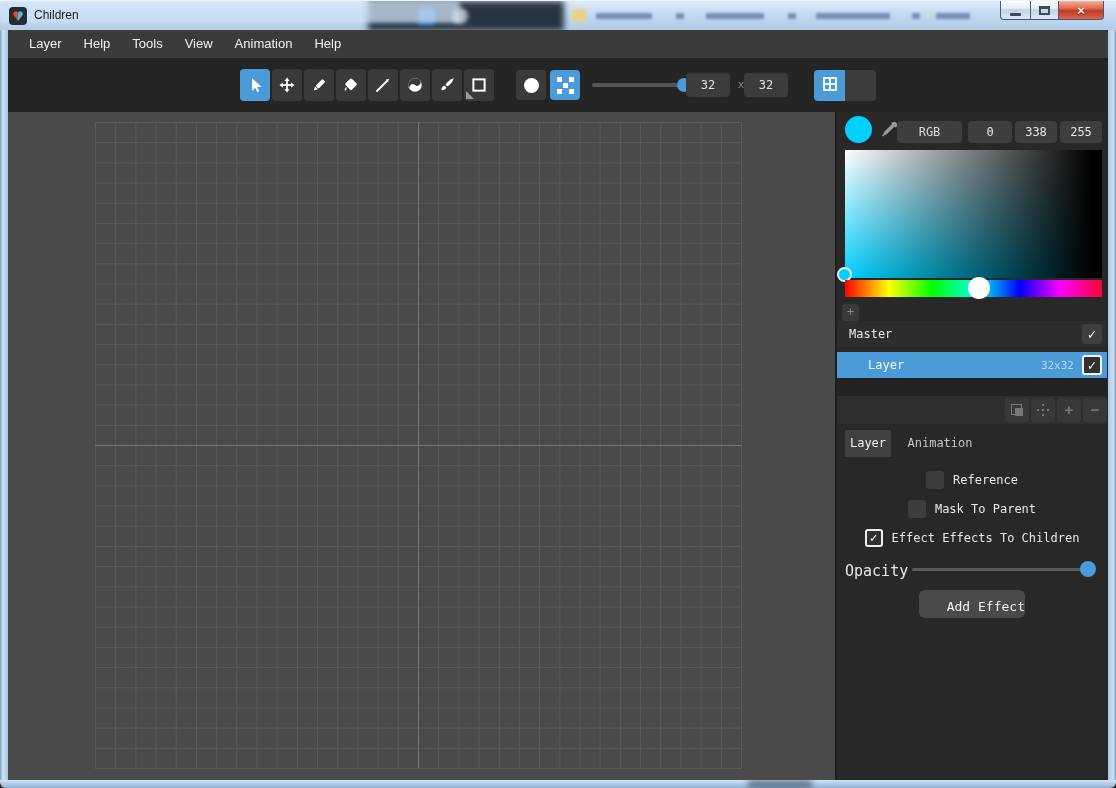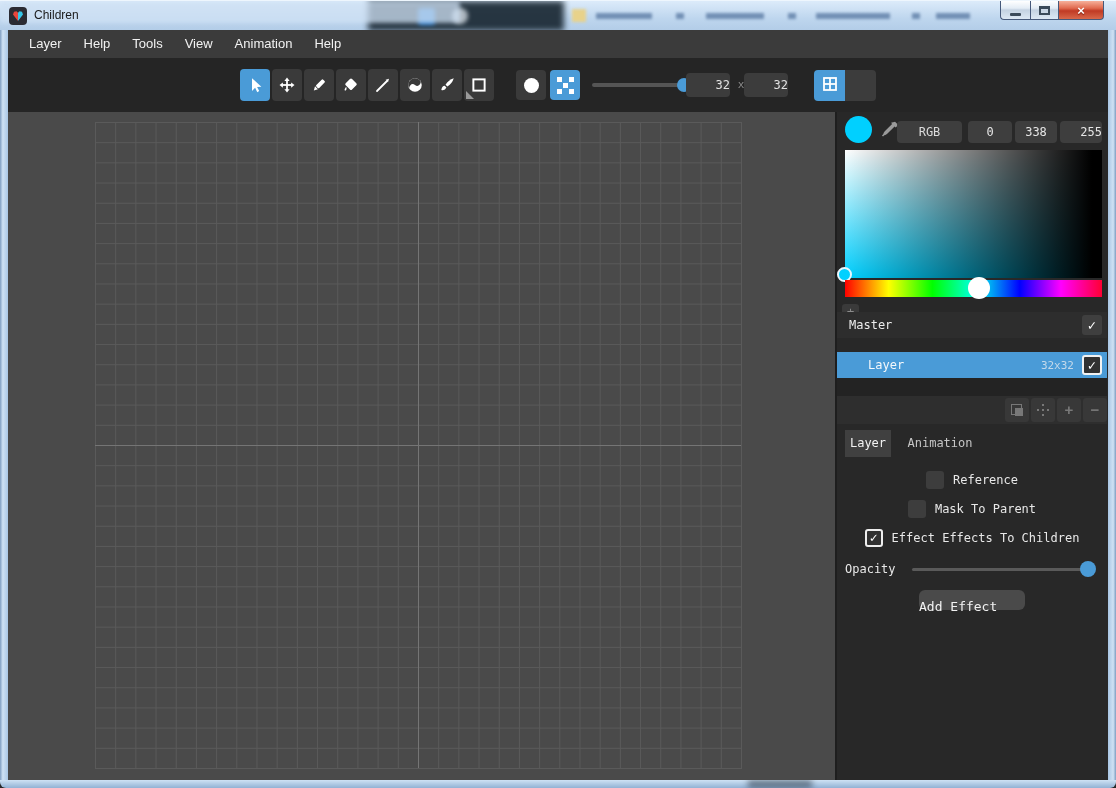--- a/index.html
+++ b/index.html
@@ -59,21 +59,21 @@
   .shape-btn { position:absolute; top:12px; width:30px; height:30px; border-radius:4px; background:#3a3a3a;
     display:flex; align-items:center; justify-content:center; }
   .shape-btn.active { background:var(--accent); }
   .dot-circle { width:15px; height:15px; border-radius:50%; background:#fff; }
   .dither { display:grid; grid-template-columns:repeat(3,5px); grid-template-rows:repeat(3,5px); gap:1px; }
   .dither i { background:transparent; } .dither i.on { background:#fff; }
 
   .tb-slider { position:absolute; left:584px; top:25px; width:92px; height:4px; background:#555; border-radius:2px; }
   .tb-slider .knob { position:absolute; right:-7px; top:-5px; width:14px; height:14px; border-radius:50%; background:var(--accent); }
   .size-field { position:absolute; top:15px; width:44px; height:24px; background:#3c3c3c; border-radius:4px;
-    color:#e2e2e2; font-family:"DejaVu Sans Mono",monospace; font-size:12px; text-align:right; line-height:24px; }
+    color:#e2e2e2; font-family:"DejaVu Sans Mono",monospace; font-size:12px; text-align:center; line-height:24px; }
   .size-sep { position:absolute; left:726px; top:20px; width:14px; text-align:center; color:#8a8a8a;
     font-family:"DejaVu Sans Mono",monospace; font-size:11px; }
   .grid-btn { position:absolute; top:12px; width:31px; height:31px; background:#3c3c3c;
     display:flex; align-items:center; justify-content:center; }
   .grid-btn.first { border-radius:4px 0 0 4px; } .grid-btn.second { border-radius:0 4px 4px 0; }
   .grid-btn.active { background:var(--accent); }
 
   
   .main { position:absolute; left:8px; top:112px; width:1100px; height:668px; }
   .workspace { position:absolute; left:0; top:0; width:827px; height:668px; background:#4a4a4a; }
@@ -86,34 +86,34 @@
 
   
   .panel { position:absolute; left:827px; top:0; width:273px; height:668px; background:#282828; border-left:2px solid #1e1e1e;
     font-family:"DejaVu Sans Mono",monospace; }
   .swatch { position:absolute; left:8px; top:4px; width:27px; height:27px; border-radius:50%; background:var(--cyan); }
   .dropper { position:absolute; left:42px; top:7px; }
   .rgb-btn { position:absolute; left:60px; top:9px; width:65px; height:22px; background:#3e3e3e; border-radius:4px;
     color:#dcdcdc; font-size:12px; text-align:center; line-height:22px; }
   .val-field { position:absolute; top:9px; height:22px; background:#3e3e3e; border-radius:4px;
     color:#e6e6e6; font-size:12px; text-align:center; line-height:22px; }
-  .vf1 { left:131px; width:44px; } .vf2 { left:178px; width:42px; } .vf3 { left:223px; width:42px;text-align:right; }
+  .vf1 { left:131px; width:44px; } .vf2 { left:178px; width:42px; } .vf3 { left:223px; width:42px; }
 
   .sv-box { position:absolute; left:8px; top:38px; width:257px; height:128px;
     background:linear-gradient(to right, rgba(0,0,0,0), #000 96%), linear-gradient(#ffffff, var(--cyan)); }
   .sv-knob { position:absolute; left:-8px; bottom:-4px; width:15px; height:15px; border-radius:50%;
     background:var(--cyan); border:2px solid #e9f6fc; }
   .hue-bar { position:absolute; left:8px; top:168px; width:257px; height:17px;
     background:linear-gradient(to right,#ff0000,#ffff00 17%,#00ff00 34%,#00ffee 51%,#0000ff 68%,#ff00ff 84%,#ff0033); }
   .hue-knob { position:absolute; left:calc(52% - 11px); top:-3px; width:22px; height:22px; border-radius:50%; background:#fff; }
   .swatch-add { position:absolute; left:5px; top:192px; width:17px; height:17px; background:#3a3a3a; border-radius:3px;
     color:#8c8c8c; font-size:13px; line-height:16px; text-align:center; font-family:"Liberation Sans",sans-serif; }
 
   .layer-row { position:absolute; left:0; width:270px; height:26px; display:flex; align-items:center; }
-  .row-master { top:200px; background:#2d2d2d; }
+  .row-master { top:209px; background:#2d2d2d; }
   .row-layer  { top:240px; background:var(--accent); }
   .layer-label { font-size:12px; color:#ececec; }
   .row-master .layer-label { margin-left:12px; }
   .row-layer  .layer-label { margin-left:31px; color:#f4f8fb; }
   .layer-size { margin-left:auto; font-size:11px; color:#c3d9ea; }
   .cb { width:20px; height:20px; border-radius:3px; background:#3f3f3f; color:#fff; font-size:14px; font-weight:bold;
     text-align:center; line-height:20px; }
   .row-master .cb { margin-left:auto; margin-right:5px; }
   .row-layer .cb { margin-left:8px; margin-right:5px; background:#313131; border:2px solid #f2f2f2; line-height:16px; }
   .layers-gap { position:absolute; left:0; top:266px; width:270px; height:18px; background:#232323; }
@@ -134,26 +134,26 @@
   .tab1 { left:8px; width:46px; } .tab2 { left:62px; width:82px; }
 
   .cbx-row { position:absolute; left:0; width:270px; height:20px; display:flex; align-items:center; justify-content:center; gap:9px; }
   .r-ref{top:358px;} .r-mask{top:387px;} .r-apply{top:416px;}
   .cbx { width:18px; height:18px; border-radius:3px; background:#3d3d3d; color:#fff; font-size:13px; font-weight:bold;
     text-align:center; line-height:18px; }
   .cbx.checked { background:#303030; border:2px solid #ededed; line-height:14px; }
   .cbx-label { font-size:12px; color:#e8e8e8; }
 
   .opacity-row { position:absolute; left:0; top:447px; width:270px; height:20px; }
-  .opacity-label { position:absolute; left:8px; top:3px; font-size:12px; color:#e8e8e8; }
+  .opacity-label { position:absolute; left:8px; top:3px; font-size:15px; color:#e8e8e8; }
   .op-track { position:absolute; left:75px; top:9px; width:176px; height:3px; background:#5a5a5a; border-radius:2px; }
   .op-knob { position:absolute; right:-8px; top:-7px; width:16px; height:16px; border-radius:50%; background:var(--accent); }
 
-  .add-effect { position:absolute; left:82px; top:478px; width:106px; height:20px; background:#4a4a4a; border-radius:6px;
-    color:#f2f2f2; font-size:13px; text-align:left; line-height:33px; }
+  .add-effect { position:absolute; left:82px; top:478px; width:106px; height:28px; background:#4a4a4a; border-radius:6px;
+    color:#f2f2f2; font-size:13px; text-align:right; line-height:33px; }
 </style>
 </head>
 <body>
 
 <div class="window">
 
   <div class="titlebar">
     <div class="tb-blob blob-darkwin"></div>
     <div class="tb-blob blob-appicon"></div>
     <div class="tb-blob blob-appicon2"></div>

